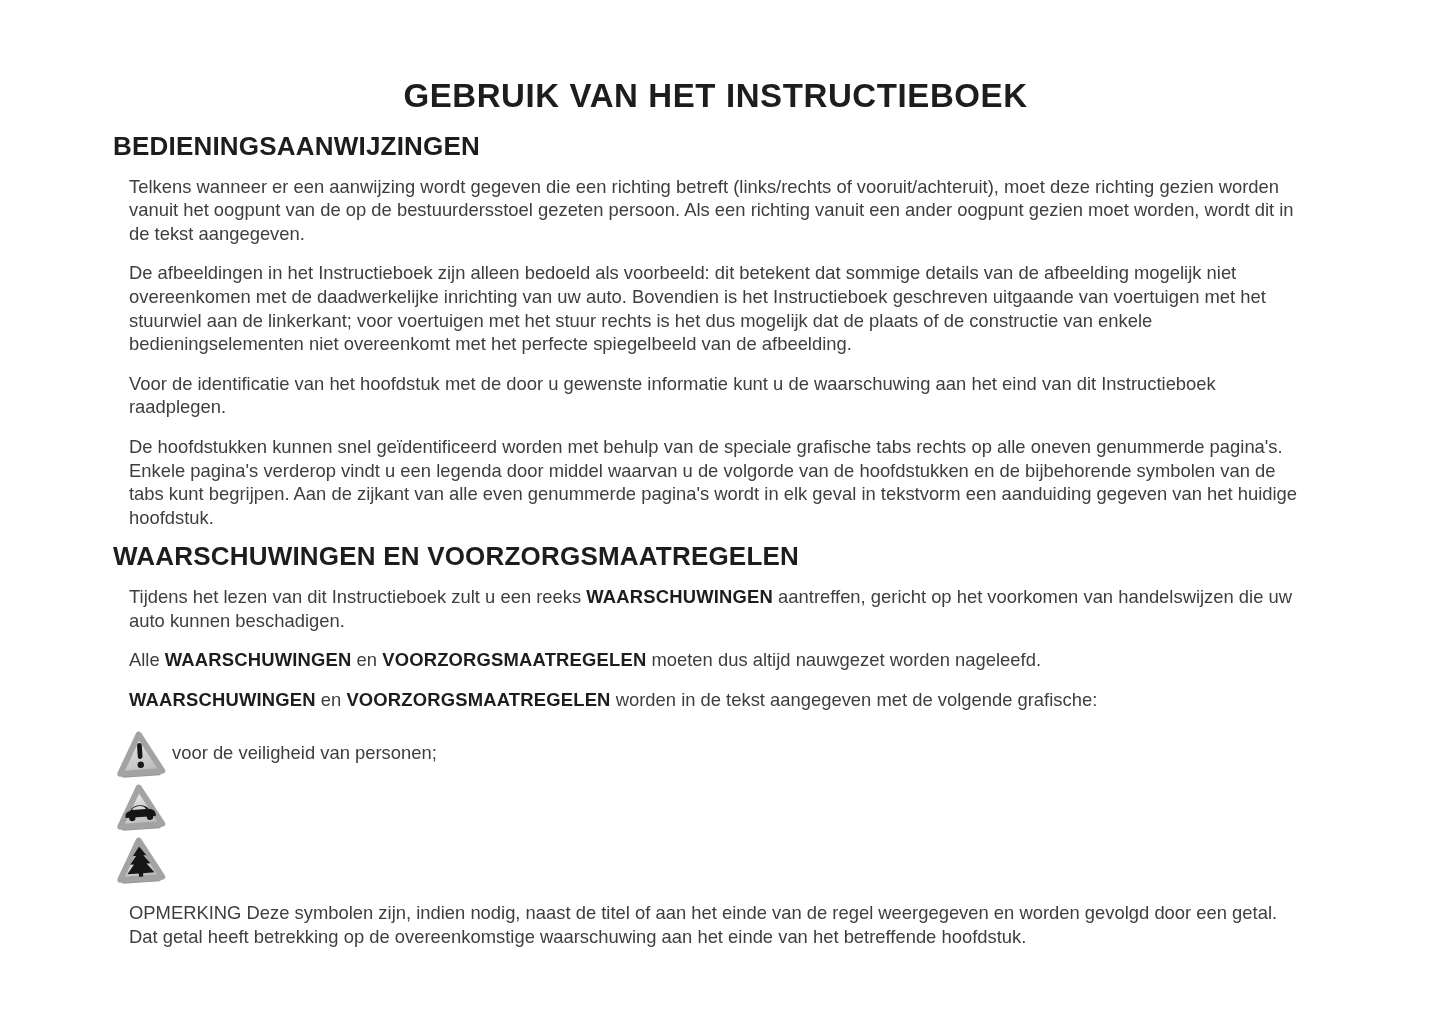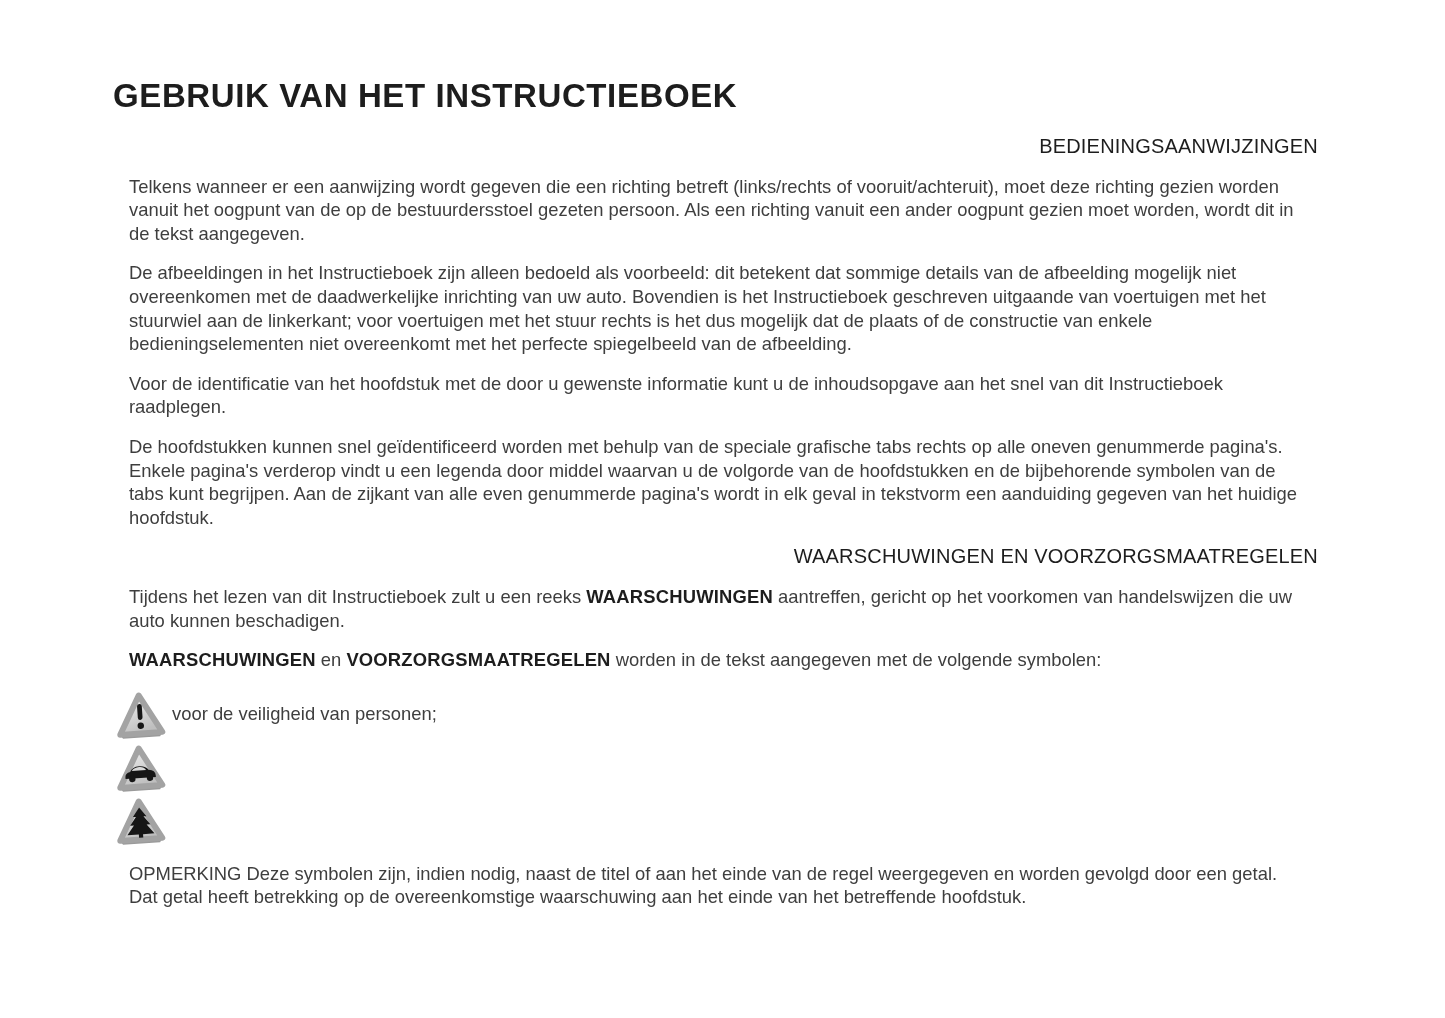--- a/index.html
+++ b/index.html
@@ -20,29 +20,29 @@
     top: 78px;
     width: 1205px;
   }
   h1.page-title {
     margin: 0 0 21px 0;
     font-size: 33px;
     line-height: 36px;
     font-weight: 700;
     letter-spacing: 0.6px;
     color: #1d1d1d;
+    text-align: center;
   }
   h2.section-heading {
     margin: 0;
-    font-size: 20px;
+    font-size: 26px;
     line-height: 23.6px;
-    font-weight: 400;
+    font-weight: 700;
     letter-spacing: 0.2px;
     color: #1d1d1d;
-    text-align: right;
   }
   p.body-text {
     margin: 16px;
     font-size: 18.4px;
     line-height: 23.6px;
     color: #3e3e3e;
   }
   p.body-text b {
     color: #1d1d1d;
     letter-spacing: 0.2px;
@@ -73,30 +73,31 @@
 <body>
 
 <div class="page">
 
   <h1 class="page-title">GEBRUIK VAN HET INSTRUCTIEBOEK</h1>
 
   <h2 class="section-heading">BEDIENINGSAANWIJZINGEN</h2>
 
   <p class="body-text">Telkens wanneer er een aanwijzing wordt gegeven die een richting betreft (links/rechts of vooruit/achteruit), moet deze richting gezien worden vanuit het oogpunt van de op de bestuurdersstoel gezeten persoon. Als een richting vanuit een ander oogpunt gezien moet worden, wordt dit in de tekst aangegeven.</p>
   <p class="body-text">De afbeeldingen in het Instructieboek zijn alleen bedoeld als voorbeeld: dit betekent dat sommige details van de afbeelding mogelijk niet overeenkomen met de daadwerkelijke inrichting van uw auto. Bovendien is het Instructieboek geschreven uitgaande van voertuigen met het stuurwiel aan de linkerkant; voor voertuigen met het stuur rechts is het dus mogelijk dat de plaats of de constructie van enkele bedieningselementen niet overeenkomt met het perfecte spiegelbeeld van de afbeelding.</p>
-  <p class="body-text">Voor de identificatie van het hoofdstuk met de door u gewenste informatie kunt u de inhoudsopgave aan het snel van dit Instructieboek raadplegen.</p>
+  <p class="body-text">Voor de identificatie van het hoofdstuk met de door u gewenste informatie kunt u de waarschuwing aan het eind van dit Instructieboek raadplegen.</p>
   <p class="body-text">De hoofdstukken kunnen snel geïdentificeerd worden met behulp van de speciale grafische tabs rechts op alle oneven genummerde pagina's. Enkele pagina's verderop vindt u een legenda door middel waarvan u de volgorde van de hoofdstukken en de bijbehorende symbolen van de tabs kunt begrijpen. Aan de zijkant van alle even genummerde pagina's wordt in elk geval in tekstvorm een aanduiding gegeven van het huidige hoofdstuk.</p>
 
   <h2 class="section-heading">WAARSCHUWINGEN EN VOORZORGSMAATREGELEN</h2>
 
   <p class="body-text"><span>Tijdens het lezen van dit Instructieboek zult u een reeks </span><b>WAARSCHUWINGEN</b><span> aantreffen, gericht op het voorkomen van handelswijzen die uw auto kunnen beschadigen.</span></p>
 
 
+  <p class="body-text"><span>Alle </span><b>WAARSCHUWINGEN</b><span> en </span><b>VOORZORGSMAATREGELEN</b><span> moeten dus altijd nauwgezet worden nageleefd.</span></p>
 
-  <p class="body-text"><b>WAARSCHUWINGEN</b><span> en </span><b>VOORZORGSMAATREGELEN</b><span> worden in de tekst aangegeven met de volgende symbolen:</span></p>
+  <p class="body-text"><b>WAARSCHUWINGEN</b><span> en </span><b>VOORZORGSMAATREGELEN</b><span> worden in de tekst aangegeven met de volgende grafische:</span></p>
 
   <div class="symbols">
 
     <div class="symbol-row">
       <svg class="tri-icon" viewBox="0 0 64 58">
         <defs>
           <linearGradient id="g1" x1="0" y1="0" x2="0.4" y2="1">
             <stop offset="0" stop-color="#f4f4f4"></stop>
               <stop offset="1" stop-color="#bfbfbf"></stop>
           </linearGradient>

